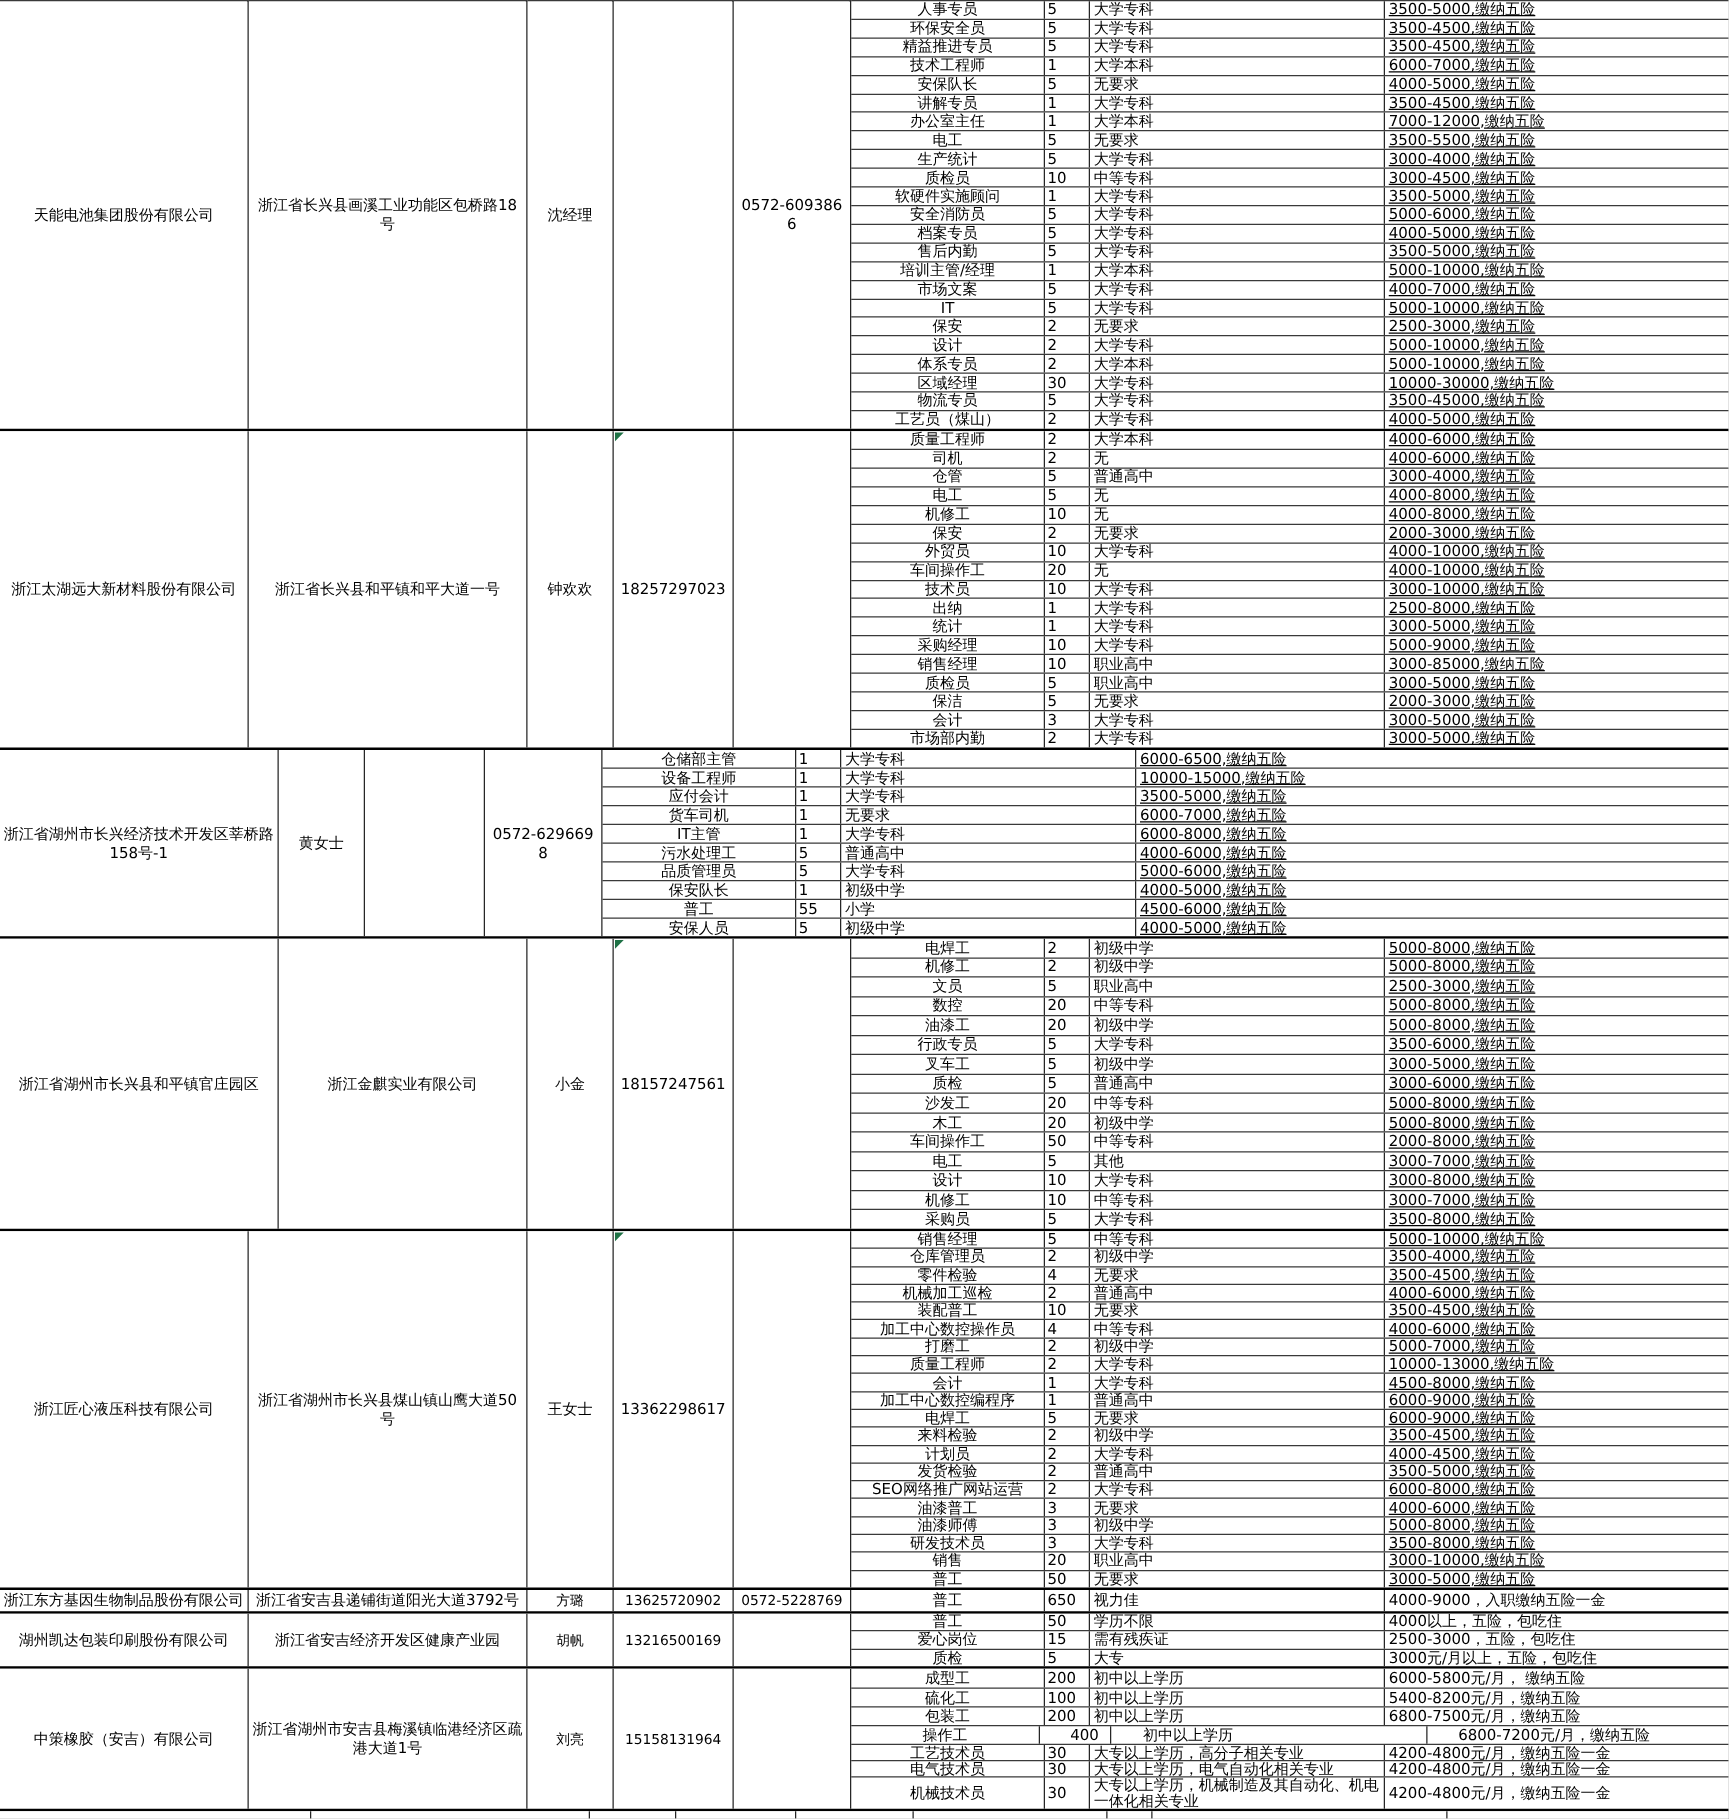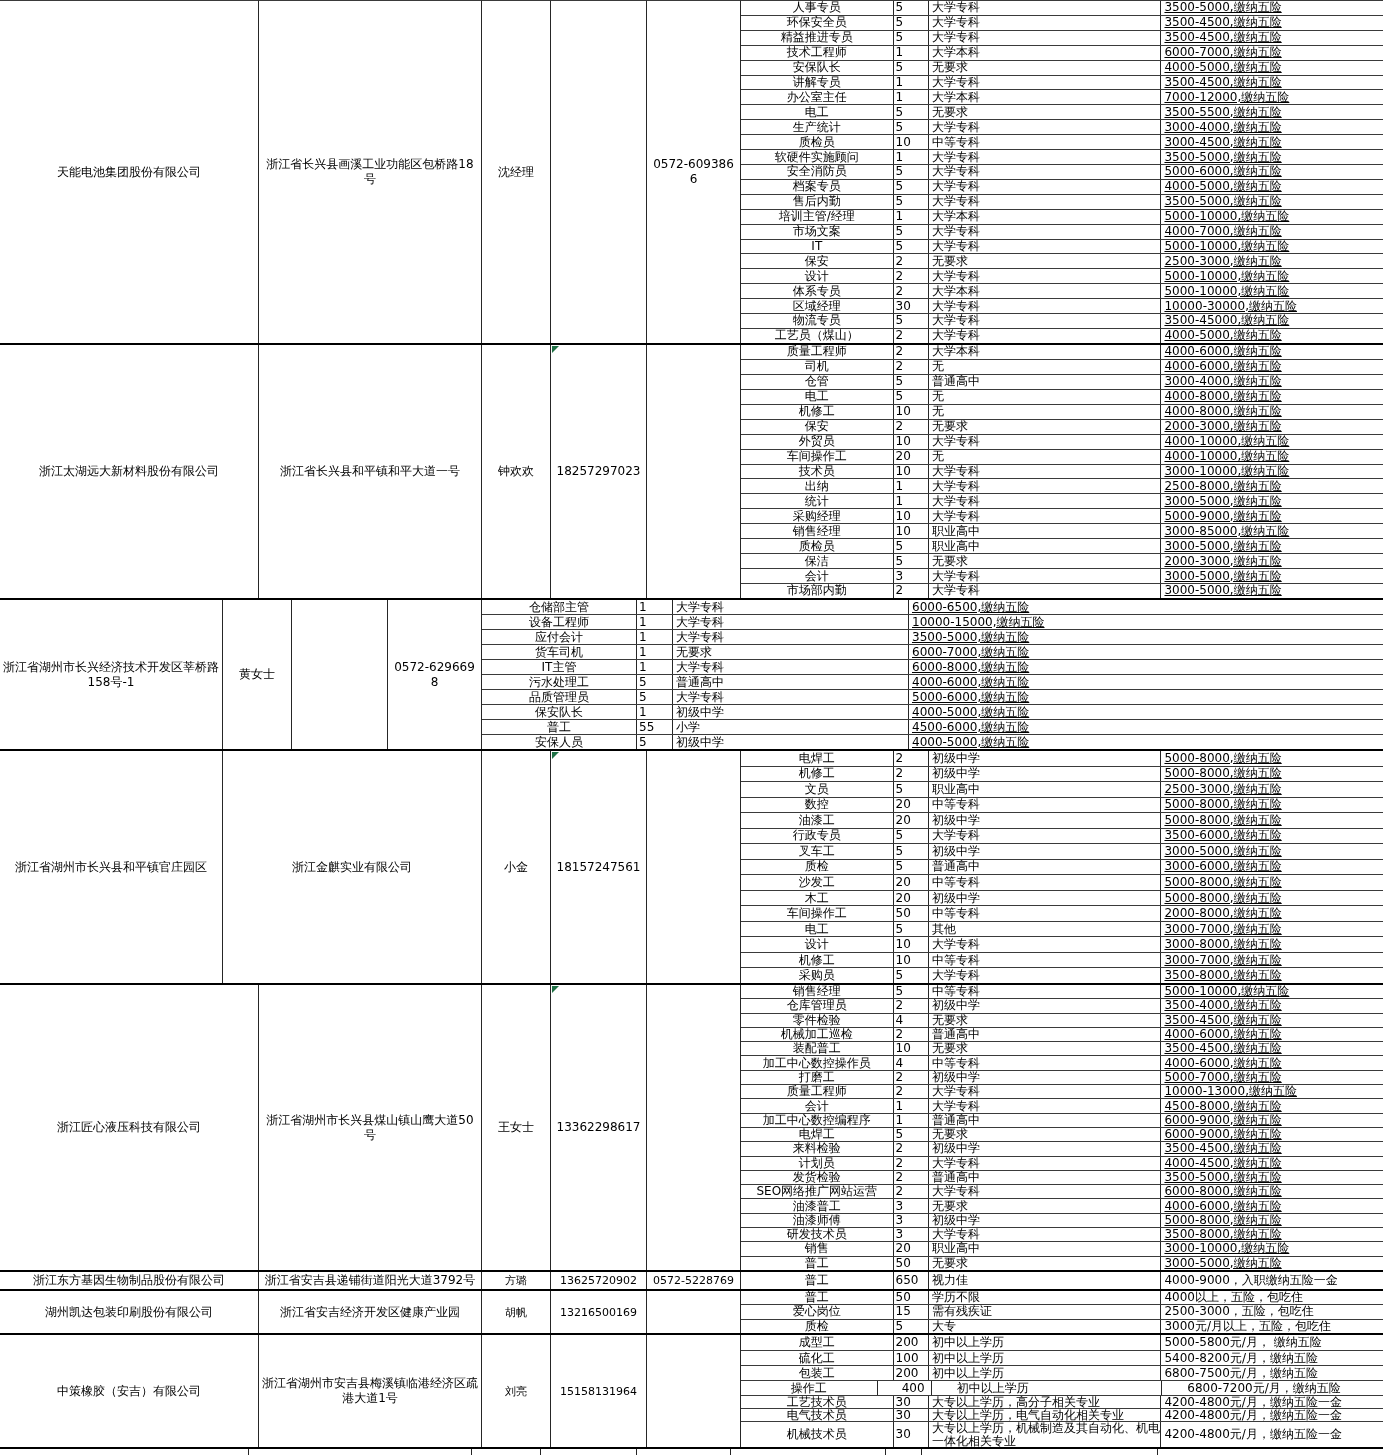--- a/index.html
+++ b/index.html
@@ -3,21 +3,21 @@
 <meta charset="utf-8">
 <style>
   html,body{margin:0;padding:0;background:#888;}
   .sheet{position:relative;width:1383px;height:1455px;background:var(--bg,#fff);
     font-family:"DejaVu Sans","Liberation Sans",sans-serif;font-size:12px;color:var(--txt,#000);
     overflow:hidden;margin:0 auto;}
   .block{display:flex;border-bottom:2px solid var(--border,#000);box-sizing:border-box;background:#fff;}
   .mcell{position:relative;display:flex;align-items:center;justify-content:center;text-align:center;
     border-right:1px solid var(--vline,#262626);box-sizing:border-box;flex:0 0 auto;overflow:hidden;}
   .mtext{display:block;padding:0 3px;line-height:15px;word-break:break-all;}
-  .col-company{width:259px;}
+  .col-company{width:199px;}
   .col-address{width:223px;}
   .col-contact{width:69px;}
   .col-mobile{width:96px;justify-content:center;}
   .col-landline{width:94px;}
   .jobs{flex:1 1 auto;display:flex;flex-direction:column;box-sizing:border-box;min-width:0;}
   .first .jobs, .first .mcell{border-top:1px solid var(--hline,#3a3a3a);}
   .jrow{display:flex;border-bottom:1px solid var(--hline,#3a3a3a);box-sizing:border-box;min-height:0;flex:1 1 0;}
   .jrow:last-child{border-bottom:none;}
   .jcell{display:flex;align-items:center;border-right:1px solid var(--vline,#262626);
     box-sizing:border-box;overflow:hidden;line-height:13px;word-break:break-all;}
@@ -718,23 +718,23 @@
         <div class="mtext">15158131964</div>
       </div>
       <div class="mcell col-landline">
         <div class="mtext"></div>
       </div>
       <div class="jobs">
         <div class="jrow" style="flex: 0 0 16px;">
           <div class="jcell col-pos">成型工</div>
           <div class="jcell col-count">200</div>
           <div class="jcell col-edu">初中以上学历</div>
-          <div class="jcell col-sal">5000-5800元/月， 缴纳五险</div>
-        </div>
-        <div class="jrow" style="flex: 0 0 15px; justify-content: flex-end;">
+          <div class="jcell col-sal">6000-5800元/月， 缴纳五险</div>
+        </div>
+        <div class="jrow" style="flex: 0 0 15px;">
           <div class="jcell col-pos">硫化工</div>
           <div class="jcell col-count">100</div>
           <div class="jcell col-edu">初中以上学历</div>
           <div class="jcell col-sal">5400-8200元/月，缴纳五险</div>
         </div>
         <div class="jrow" style="flex: 0 0 15px;">
           <div class="jcell col-pos">包装工</div>
           <div class="jcell col-count">200</div>
           <div class="jcell col-edu">初中以上学历</div>
           <div class="jcell col-sal">6800-7500元/月，缴纳五险</div>

